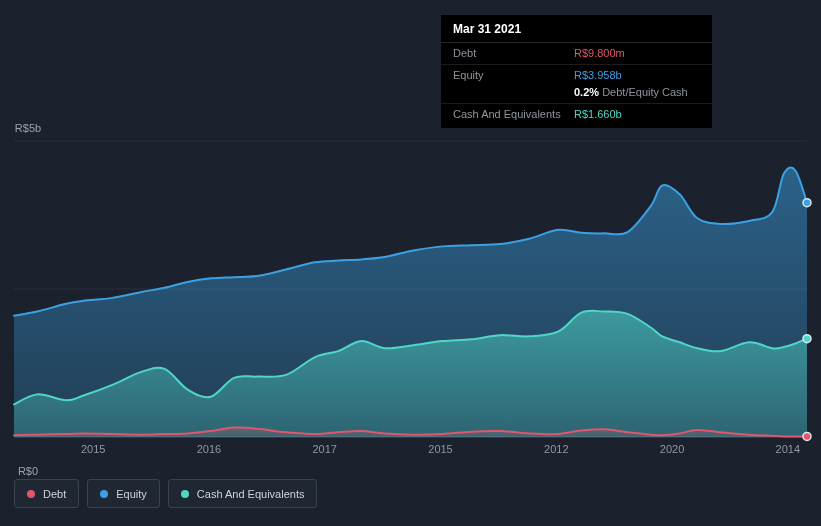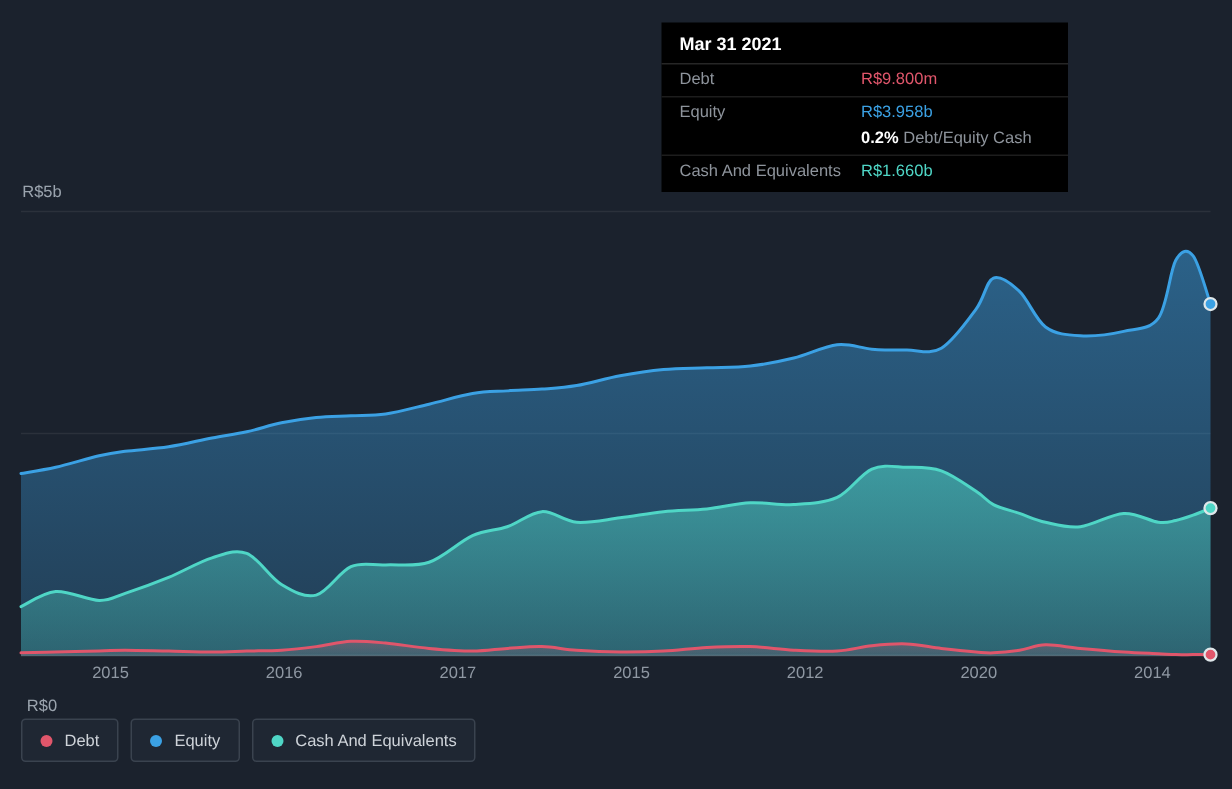--- a/index.html
+++ b/index.html
@@ -10,21 +10,21 @@
   }
   .app { position: relative; width: 821px; height: 526px; background: #1b222d; }
 
   #chart-svg { position: absolute; left: 0; top: 0; }
 
   .ylabel {
     position: absolute; width: 32px; text-align: center;
     font-size: 11px; color: #9ba4ae; left: 12px;
   }
   .xtick {
-    position: absolute; top: 443px; width: 44px; text-align: left;
+    position: absolute; top: 443px; width: 44px; text-align: right;
     font-size: 11px; color: #8f98a3;
   }
 
   
   .tooltip {
     position: absolute; left: 441px; top: 15px; width: 271px;
     background: #000; color: #fff; font-size: 11px; line-height: 15px;
   }
   .tooltip-title {
     padding: 7px 12px 5px; font-size: 12px; font-weight: 700;

